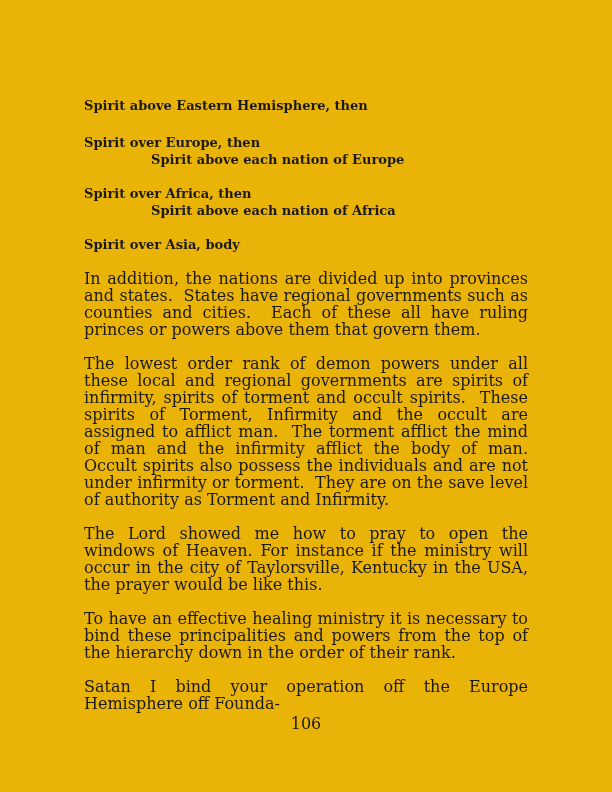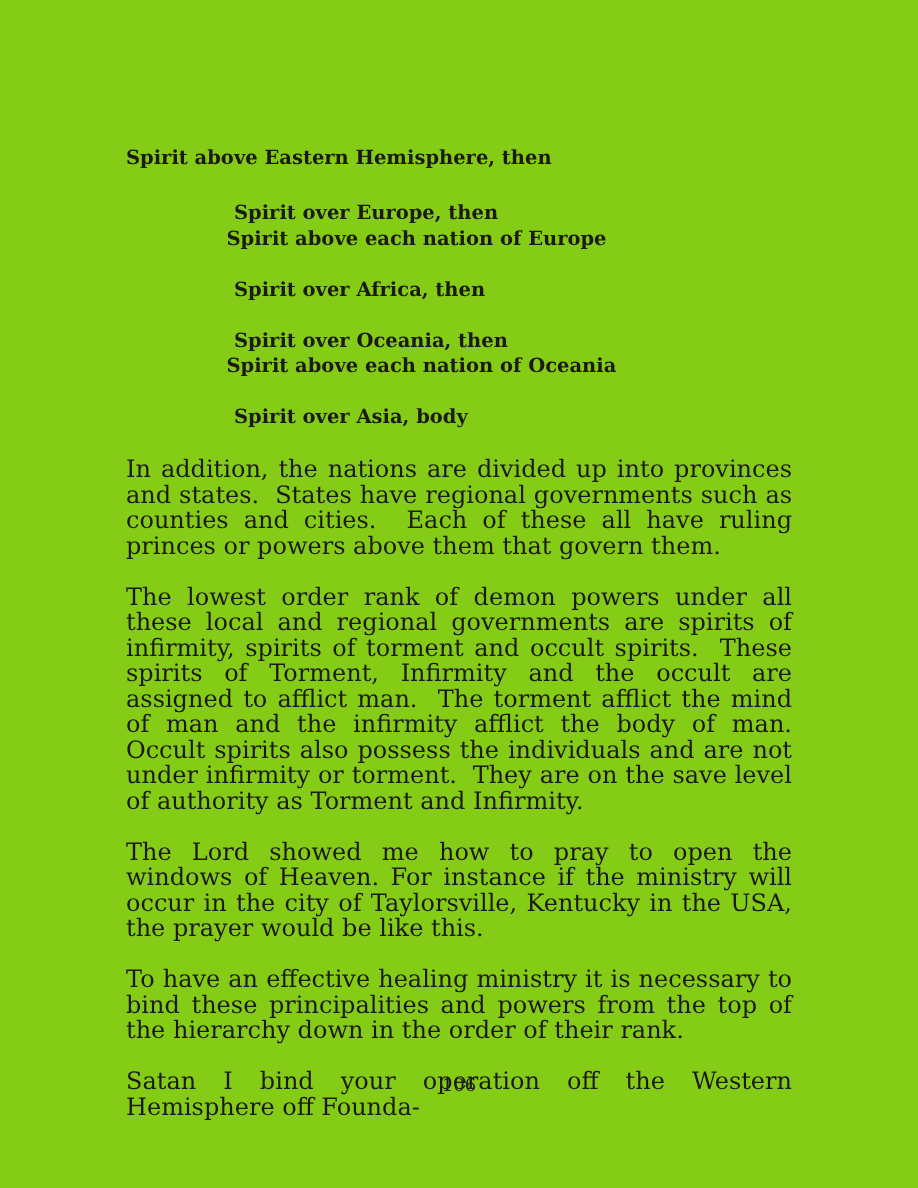--- a/index.html
+++ b/index.html
@@ -3,95 +3,91 @@
 <meta charset="utf-8">
 <style>
   html, body {
     margin: 0;
     padding: 0;
   }
   .sheet {
     position: relative;
     width: 612px;
     height: 792px;
-    background: #84cc16;
+    background: #eab308;
     color: #1c1a18;
     font-family: "DejaVu Serif", serif;
     box-sizing: border-box;
     padding: 97px 84px 0 84px;
     overflow: hidden;
   }
   .h-root {
     font-weight: bold;
     font-size: 13px;
     line-height: 17px;
     margin: 0 0 20px 0;
   }
   .spirit-group {
     font-weight: bold;
     font-size: 13px;
     line-height: 17px;
     margin: 0 0 17px 0;
   }
   .g-over {
-    margin-left: 72px;
   }
   .g-nations {
     margin-left: 67px;
   }
   .para {
     font-size: 16px;
     line-height: 17px;
     text-align: justify;
     white-space: pre-wrap;
     margin: 0 0 17px 0;
   }
   .para.last {
     margin-bottom: 0;
   }
   .page-number {
     position: absolute;
     left: 0;
     right: 0;
     top: 716px;
     text-align: center;
-    font-size: 12px;
+    font-size: 16px;
     line-height: 15px;
   }
 </style>
 </head>
 <body>
 
 <div class="sheet">
 
   <div class="h-root">Spirit above Eastern Hemisphere, then</div>
 
   <div class="spirit-group">
     <div class="g-over">Spirit over Europe, then</div>
     <div class="g-nations">Spirit above each nation of Europe</div>
   </div>
 
   <div class="spirit-group">
     <div class="g-over">Spirit over Africa, then</div>
+    <div class="g-nations">Spirit above each nation of Africa</div>
   </div>
 
-  <div class="spirit-group">
-    <div class="g-over">Spirit over Oceania, then</div>
-    <div class="g-nations">Spirit above each nation of Oceania</div>
-  </div>
 
   <div class="spirit-group">
     <div class="g-over">Spirit over Asia, body</div>
   </div>
 
   <div class="para">In addition, the nations are divided up into provinces and states.  States have regional governments such as counties and cities.  Each of these all have ruling princes or powers above them that govern them.</div>
 
   <div class="para">The lowest order rank of demon powers under all these local and regional governments are spirits of infirmity, spirits of torment and occult spirits.  These spirits of Torment, Infirmity and the occult are assigned to afflict man.  The torment afflict the mind of man and the infirmity afflict the body of man.  Occult spirits also possess the individuals and are not under infirmity or torment.  They are on the save level of authority as Torment and Infirmity.</div>
 
   <div class="para">The Lord showed me how to pray to open the windows of Heaven. For instance if the ministry will occur in the city of Taylorsville, Kentucky in the USA, the prayer would be like this.</div>
 
   <div class="para">To have an effective healing ministry it is necessary to bind these principalities and powers from the top of the hierarchy down in the order of their rank.</div>
 
-  <div class="para last">Satan I bind your operation off the Western Hemisphere off Founda-</div>
+  <div class="para last">Satan I bind your operation off the Europe Hemisphere off Founda-</div>
 
   <div class="page-number">106</div>
 
 </div>
 
 </body></html>

